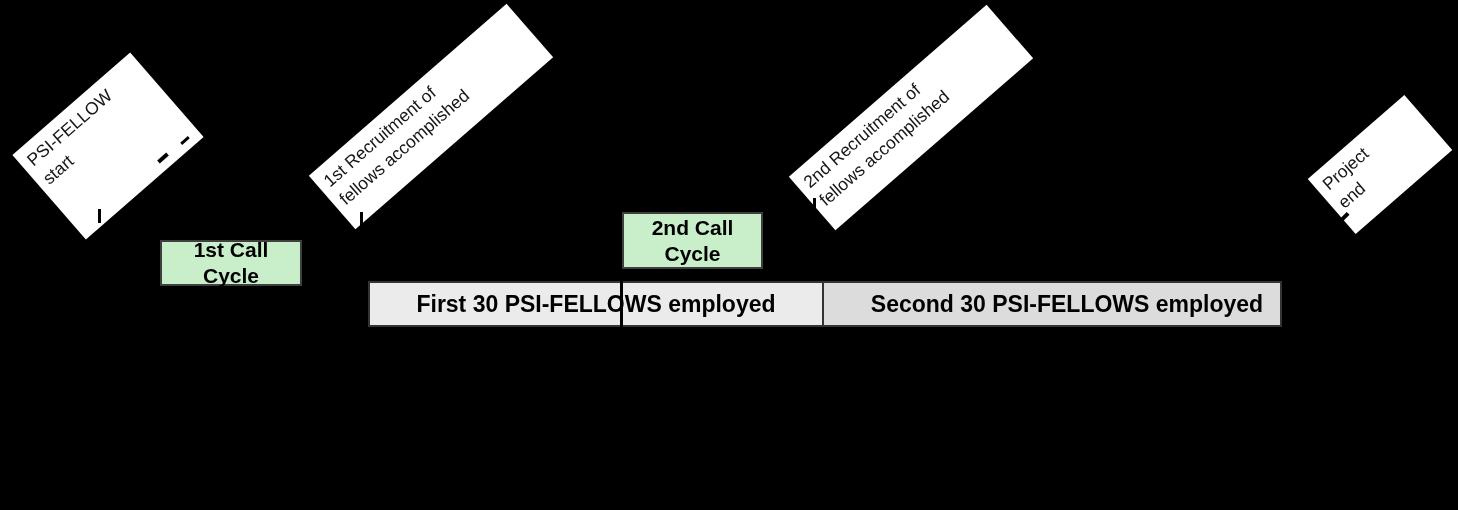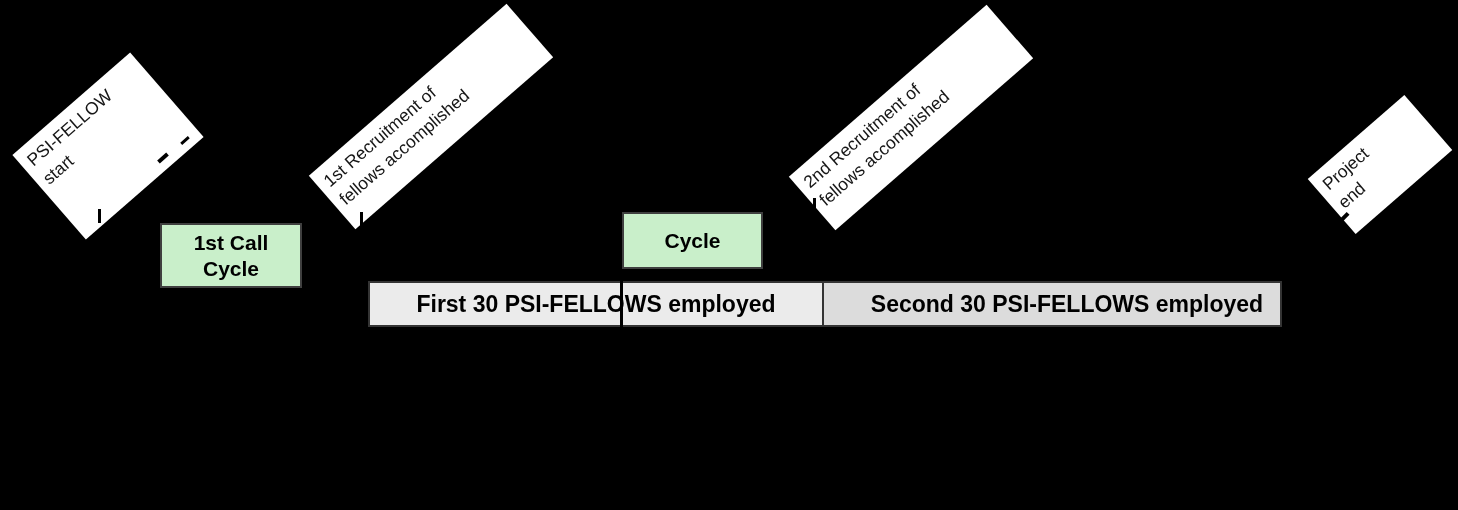--- a/index.html
+++ b/index.html
@@ -35,21 +35,21 @@
     background:#c9efca;
     border:2px solid #3f3f3f;
     box-sizing:border-box;
     color:#000000;
     font-weight:bold;
     font-size:21px;
     line-height:26px;
     text-align:center;
     display:flex;flex-direction:column;justify-content:center;
   }
-  #cycle1{left:160px;top:223px;width:142px;height:65px;}
+  #cycle1{left:160px;top:240px;width:142px;height:46px;}
   #cycle2{left:622px;top:212px;width:141px;height:57px;}
 
   
   .bar{
     position:absolute;
     top:281px;height:46px;
     border:2px solid #343434;
     box-sizing:border-box;
     color:#000000;
     font-weight:bold;
@@ -98,20 +98,21 @@
     <div>Project</div>
     <div>end</div>
   </div>
 
   <div class="cycle" id="cycle1">
     <div>1st Call</div>
     <div>Cycle</div>
   </div>
 
   <div class="cycle" id="cycle2">
+    <div>2nd Call</div>
     <div>Cycle</div>
   </div>
 
   <div class="bar" id="bar1">
     <span>First 30 PSI-FELLOWS employed</span>
   </div>
 
   <div class="bar" id="bar2">
     <span>Second 30 PSI-FELLOWS employed</span>
   </div>

